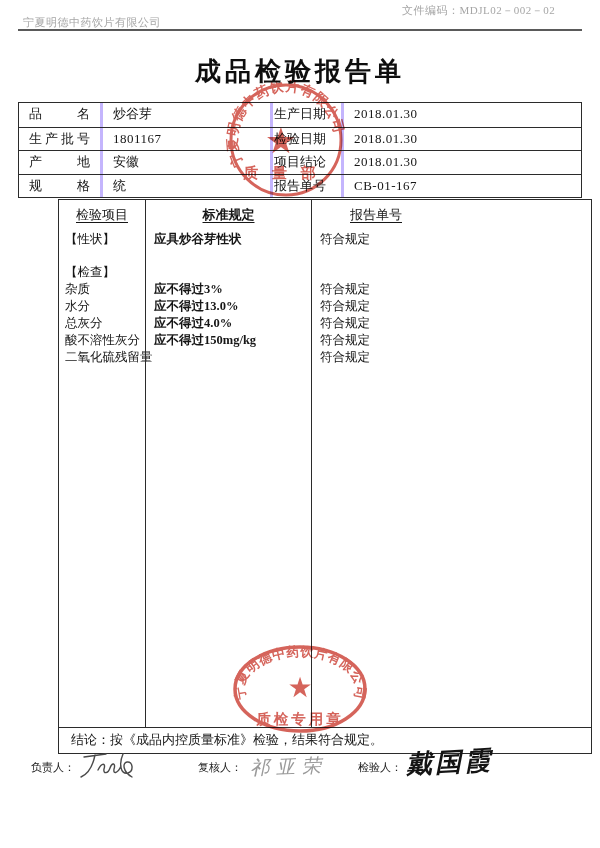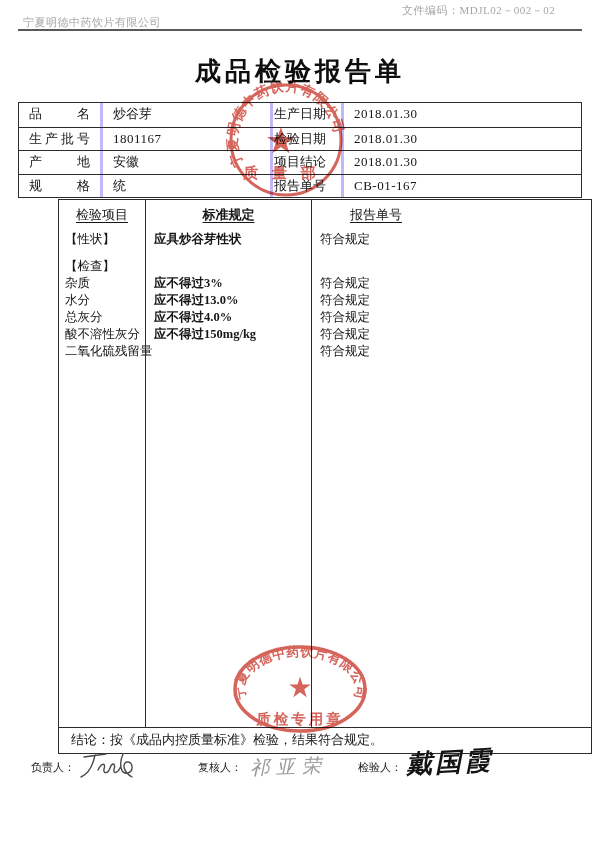--- a/index.html
+++ b/index.html
@@ -51,21 +51,21 @@
     border:1.5px solid #2b2b2b;
   }
   .col { flex:none; }
   .col + .col { border-left:1px solid #2b2b2b; }
   .c1 { width:86px; } .c2 { width:166px;font-weight:bold; } .c3 { width:180px; } .c4 { width:129px; }
   .col-header { height:24px; padding-top:6px; text-align:center; font-size:13px; }
   .col-header span { text-decoration:underline; text-underline-offset:3px; }
   .col-rows { padding-top:7px; font-size:12.5px; }
   .line { height:17px; line-height:17px; padding-left:8px; white-space:nowrap; }
   .c1 .line { padding-left:6px; }
-  .line.gap { margin-bottom:10px; }
+  .line.gap { margin-bottom:16px; }
   .concl-row {
     height:25.5px; border:1.5px solid #2b2b2b; border-top:none;
     line-height:23px; font-size:13px; padding-left:12px; white-space:nowrap;
   }
   
   .stamp { position:absolute; pointer-events:none; mix-blend-mode:multiply; opacity:.82; }
   .stamp-top { left:224px; top:78px; width:124px; height:124px; }
   .stamp-bottom { left:228px; top:639px; width:144px; height:100px; }
   
   .sig-label { position:absolute; top:760px; font-size:11px; color:#222; }

